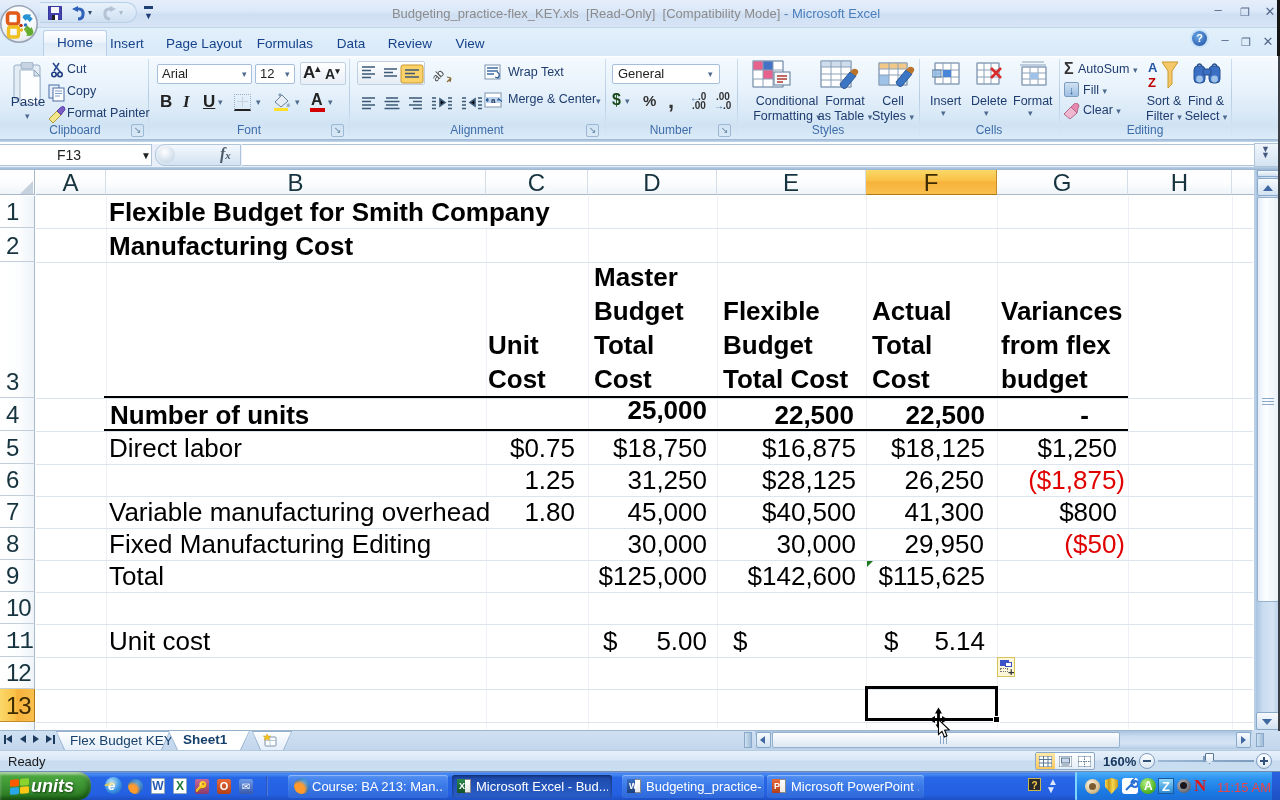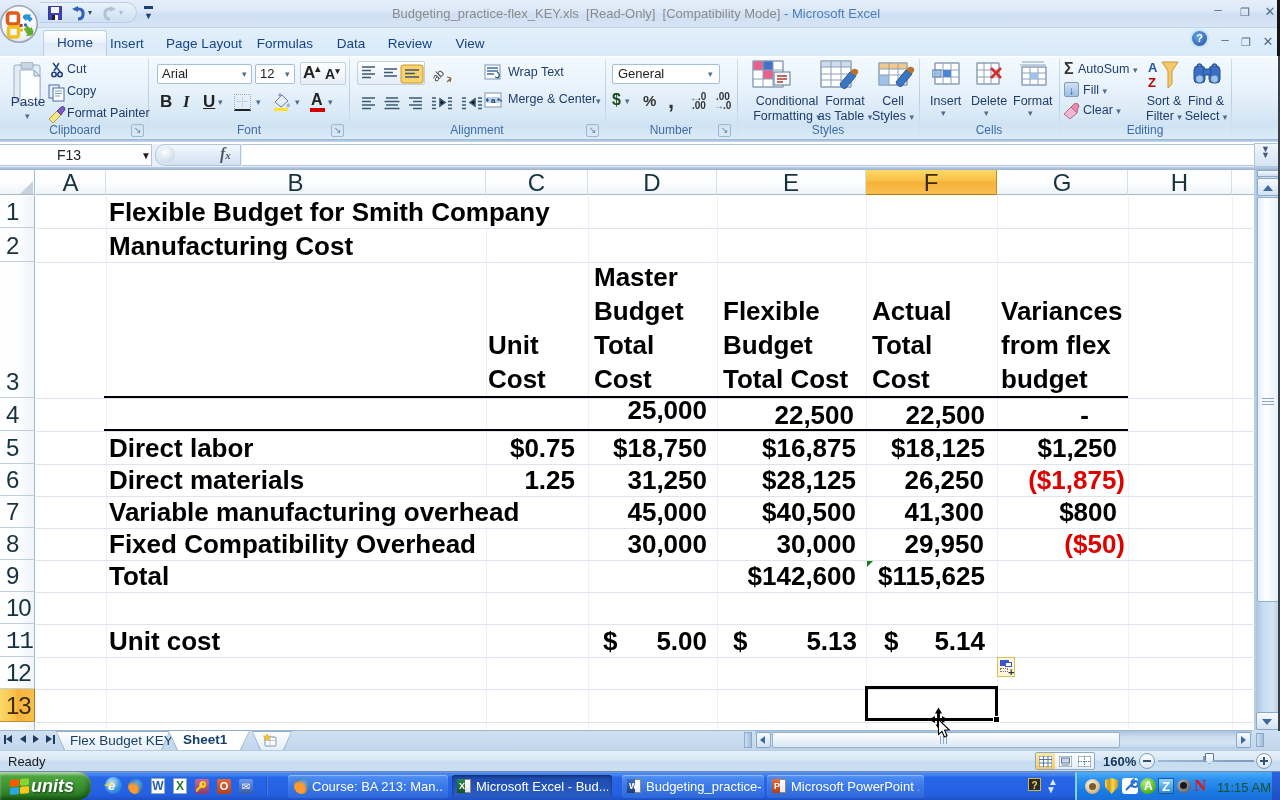--- a/index.html
+++ b/index.html
@@ -42,21 +42,21 @@
   
   #grid { left:0; top:170px; width:1280px; height:560px; background:#fff; }
   .colhead { top:0; height:25px; background:linear-gradient(#ffffff 0%, #fcfdfe 55%, #eef4f9 100%);
     border-right:1px solid #d5dde6; border-bottom:1px solid #a8bac9;
     font-size:24px; color:#16333f; text-align:center; line-height:26px; }
   .rowhead { left:0; width:35px; background:linear-gradient(90deg,#ffffff 0%, #fcfdfe 55%, #eef4f9 100%);
     border-right:1px solid #a8bac9; border-bottom:1px solid #c2cfdb;
     font-size:24px; letter-spacing:-1px; color:#16333f; display:flex; justify-content:flex-start; align-items:flex-end; padding:0 0 1px 6px; }
   .gvl { top:26px; width:1px; height:533px; background:#edf1f7; }
   .ghl { left:36px; width:1217px; height:1px; background:#dde4ee; }
-  .cell { font-size:26px; color:#000; white-space:nowrap;font-weight:bold; }
+  .cell { font-size:26px; color:#000; white-space:nowrap; }
   .b { font-weight:bold; }
   .red { color:#e00000; }
   
   #sheetrow { left:0; top:730px; width:1280px; height:20px; background:linear-gradient(#cfe0f2,#c2d6ec); border-top:1px solid #9eb6ce; }
   
   #statusbar { left:0; top:750px; width:1280px; height:21px;
     background:linear-gradient(#e6f0fa 0%, #d8e7f6 45%, #c8dcf0 50%, #cadef2 100%);
     border-top:1px solid #b4cbe2; }
   #statusbar2 { left:0; top:771px; width:1280px; height:1px; background:#6f8cb0; }
   
@@ -407,55 +407,56 @@
 <div class="abs" style="left:485px;top:327px;width:3px;height:30px;background:#fff"></div>
 <div class="abs cell b" style="left:109px;top:58px;height:34px;display:flex;align-items:flex-end">Manufacturing Cost</div>
 <div class="abs cell b" style="left:109px;top:26px;height:32px;display:flex;align-items:flex-end">Flexible Budget for Smith Company</div>
 <div class="abs cell b" style="left:488px;top:92px;height:136px;display:flex;align-items:flex-end;padding-bottom:2px;line-height:34px">Unit<br>Cost</div>
 <div class="abs cell b" style="left:594px;top:92px;height:136px;display:flex;align-items:flex-end;padding-bottom:2px;line-height:34px">Master<br>Budget<br>Total<br>Cost</div>
 <div class="abs cell b" style="left:723px;top:92px;height:136px;display:flex;align-items:flex-end;padding-bottom:2px;line-height:34px">Flexible<br>Budget<br>Total Cost</div>
 <div class="abs cell b" style="left:872px;top:92px;height:136px;display:flex;align-items:flex-end;padding-bottom:2px;line-height:34px">Actual<br>Total<br>Cost</div>
 <div class="abs cell b" style="left:1001px;top:92px;height:136px;display:flex;align-items:flex-end;padding-bottom:2px;line-height:34px">Variances<br>from flex<br>budget</div>
 <div class="abs" style="left:104px;top:226px;width:1024px;height:2px;background:#000"></div>
 <div class="abs" style="left:104px;top:259px;width:1024px;height:2px;background:#000"></div>
+<div class="abs cell b" style="left:110px;top:228px;height:33px;display:flex;align-items:flex-end">Number of units</div>
 <div class="abs cell b" style="left:387px;width:320px;top:228px;height:28px;display:flex;align-items:flex-end;justify-content:flex-end">25,000</div>
 <div class="abs cell b" style="left:534px;width:320px;top:228px;height:33px;display:flex;align-items:flex-end;justify-content:flex-end">22,500</div>
 <div class="abs cell b" style="left:665px;width:320px;top:228px;height:33px;display:flex;align-items:flex-end;justify-content:flex-end">22,500</div>
 <div class="abs cell b" style="left:769px;width:320px;top:228px;height:33px;display:flex;align-items:flex-end;justify-content:flex-end">-</div>
 <div class="abs cell" style="left:109px;top:261px;height:33px;display:flex;align-items:flex-end">Direct labor</div>
 <div class="abs cell" style="left:255px;width:320px;top:261px;height:33px;display:flex;align-items:flex-end;justify-content:flex-end">$0.75</div>
 <div class="abs cell" style="left:387px;width:320px;top:261px;height:33px;display:flex;align-items:flex-end;justify-content:flex-end">$18,750</div>
 <div class="abs cell" style="left:536px;width:320px;top:261px;height:33px;display:flex;align-items:flex-end;justify-content:flex-end">$16,875</div>
 <div class="abs cell" style="left:665px;width:320px;top:261px;height:33px;display:flex;align-items:flex-end;justify-content:flex-end">$18,125</div>
 <div class="abs cell" style="left:797px;width:320px;top:261px;height:33px;display:flex;align-items:flex-end;justify-content:flex-end">$1,250</div>
-<div class="abs cell" style="left:109px;top:294px;height:32px;display:flex;align-items:flex-end">Direct materials</div>
 <div class="abs cell" style="left:255px;width:320px;top:294px;height:32px;display:flex;align-items:flex-end;justify-content:flex-end">1.25</div>
 <div class="abs cell" style="left:387px;width:320px;top:294px;height:32px;display:flex;align-items:flex-end;justify-content:flex-end">31,250</div>
 <div class="abs cell" style="left:536px;width:320px;top:294px;height:32px;display:flex;align-items:flex-end;justify-content:flex-end">$28,125</div>
 <div class="abs cell" style="left:664px;width:320px;top:294px;height:32px;display:flex;align-items:flex-end;justify-content:flex-end">26,250</div>
 <div class="abs cell red" style="left:805px;width:320px;top:294px;height:32px;display:flex;align-items:flex-end;justify-content:flex-end">($1,875)</div>
 <div class="abs cell" style="left:109px;top:326px;height:32px;display:flex;align-items:flex-end">Variable manufacturing overhead</div>
+<div class="abs cell" style="left:255px;width:320px;top:326px;height:32px;display:flex;align-items:flex-end;justify-content:flex-end">1.80</div>
 <div class="abs cell" style="left:387px;width:320px;top:326px;height:32px;display:flex;align-items:flex-end;justify-content:flex-end">45,000</div>
 <div class="abs cell" style="left:536px;width:320px;top:326px;height:32px;display:flex;align-items:flex-end;justify-content:flex-end">$40,500</div>
 <div class="abs cell" style="left:664px;width:320px;top:326px;height:32px;display:flex;align-items:flex-end;justify-content:flex-end">41,300</div>
 <div class="abs cell" style="left:797px;width:320px;top:326px;height:32px;display:flex;align-items:flex-end;justify-content:flex-end">$800</div>
-<div class="abs cell" style="left:109px;top:358px;height:32px;display:flex;align-items:flex-end">Fixed Compatibility Overhead</div>
+<div class="abs cell" style="left:109px;top:358px;height:32px;display:flex;align-items:flex-end">Fixed Manufacturing Editing</div>
 <div class="abs cell" style="left:387px;width:320px;top:358px;height:32px;display:flex;align-items:flex-end;justify-content:flex-end">30,000</div>
 <div class="abs cell" style="left:536px;width:320px;top:358px;height:32px;display:flex;align-items:flex-end;justify-content:flex-end">30,000</div>
 <div class="abs cell" style="left:664px;width:320px;top:358px;height:32px;display:flex;align-items:flex-end;justify-content:flex-end">29,950</div>
 <div class="abs cell red" style="left:805px;width:320px;top:358px;height:32px;display:flex;align-items:flex-end;justify-content:flex-end">($50)</div>
 <div class="abs cell" style="left:109px;top:390px;height:32px;display:flex;align-items:flex-end">Total</div>
+<div class="abs cell" style="left:387px;width:320px;top:390px;height:32px;display:flex;align-items:flex-end;justify-content:flex-end">$125,000</div>
 <div class="abs cell" style="left:536px;width:320px;top:390px;height:32px;display:flex;align-items:flex-end;justify-content:flex-end">$142,600</div>
 <div class="abs cell" style="left:665px;width:320px;top:390px;height:32px;display:flex;align-items:flex-end;justify-content:flex-end">$115,625</div>
 <div class="abs" style="left:867px;top:391px;width:0;height:0;border-top:6px solid #1e7a1e;border-right:6px solid transparent"></div>
 <div class="abs cell" style="left:109px;top:454px;height:33px;display:flex;align-items:flex-end">Unit cost</div>
 <div class="abs cell" style="left:603px;top:454px;height:33px;display:flex;align-items:flex-end">$</div>
 <div class="abs cell" style="left:387px;width:320px;top:454px;height:33px;display:flex;align-items:flex-end;justify-content:flex-end">5.00</div>
 <div class="abs cell" style="left:733px;top:454px;height:33px;display:flex;align-items:flex-end">$</div>
-<div class="abs cell" style="left:537px;width:320px;top:454px;height:33px;display:flex;align-items:flex-end;justify-content:flex-end">5.13</div>
 <div class="abs cell" style="left:884px;top:454px;height:33px;display:flex;align-items:flex-end">$</div>
 <div class="abs cell" style="left:665px;width:320px;top:454px;height:33px;display:flex;align-items:flex-end;justify-content:flex-end">5.14</div>
 <div class="abs" style="left:865px;top:516px;width:133px;height:35px;border:3px solid #000"></div>
 <div class="abs" style="left:993px;top:546px;width:7px;height:7px;background:#000;border:1px solid #fff"></div>
 <div class="abs" style="left:997px;top:487px;width:18px;height:20px;background:#fdf6d8;border:1px solid #d8c25a"></div>
 <div class="abs" style="left:1000px;top:490px;width:9px;height:6px;background:#3c52c8"></div>
 <div class="abs" style="left:1005px;top:492px;width:7px;height:5px;background:#fff;border:1px solid #3c52c8"></div>
 <div class="abs" style="left:1000px;top:498px;width:8px;height:4px;border:1px dotted #777"></div>
 <div class="abs" style="left:1008px;top:497px;font-size:11px;font-weight:bold;color:#333;line-height:10px">+</div>
 </div>
@@ -593,21 +594,21 @@
 <div class="abs" style="left:1122px;top:778px;width:16px;height:16px;background:#fff;border-radius:3px"></div>
 <svg class="abs" style="left:1122px;top:778px" width="16" height="16" viewBox="0 0 16 16">
     <path d="M4 12 L10 6 M10 6 a3 3 0 1 0 3 -3 l-1 2 -2 -1 1 -2 a3 3 0 0 0 -1 4" stroke="#2a6fd4" stroke-width="2" fill="none"></path>
   </svg>
 <div class="abs" style="left:1140px;top:778px;width:16px;height:16px;border-radius:50%;background:radial-gradient(circle at 38% 32%,#b8f088,#58b828 60%,#2a8a10)"></div>
 <div class="abs" style="left:1144px;top:779px;font-size:12px;font-weight:bold;color:#fff">A</div>
 <div class="abs" style="left:1158px;top:778px;width:16px;height:16px;background:linear-gradient(#8ed4f8,#2a8ad4);border:1px solid #1a5a9a;color:#fff;font-size:13px;font-weight:bold;text-align:center;line-height:15px">Z</div>
 <div class="abs" style="left:1177px;top:779px;width:14px;height:14px;border-radius:50%;background:radial-gradient(circle at 35% 35%,#b8b8c0,#48484f)"></div>
 <div class="abs" style="left:1180px;top:782px;width:7px;height:7px;border-radius:50%;background:#18181c"></div>
 <div class="abs" style="left:1194px;top:776px;font-size:17px;font-weight:bold;color:#e01818;font-family:'Liberation Serif',serif">N</div>
-<div class="abs" style="left:1217px;top:780px;font-size:13px;color:#14532d">11:15 AM</div>
+<div class="abs" style="left:1217px;top:780px;font-size:13px;color:#ef4444">11:15 AM</div>
 
 <div class="abs" style="left:1277px;top:0;width:3px;height:56px;background:#141414"></div>
 <div class="abs" style="left:1278px;top:56px;width:2px;height:675px;background:#3a3f46"></div>
 
 <svg class="abs" style="left:921px;top:702px" width="36" height="40" viewBox="0 0 36 40">
   <g fill="#000">
     <path d="M17.5 5.5 L14 11.5 L21 11.5 Z"></path>
     <rect x="16.1" y="10.5" width="2.8" height="7"></rect>
     <path d="M8 17.5 L14 14 L14 21 Z"></path>
     <rect x="12.5" y="16.1" width="6" height="2.8"></rect>

